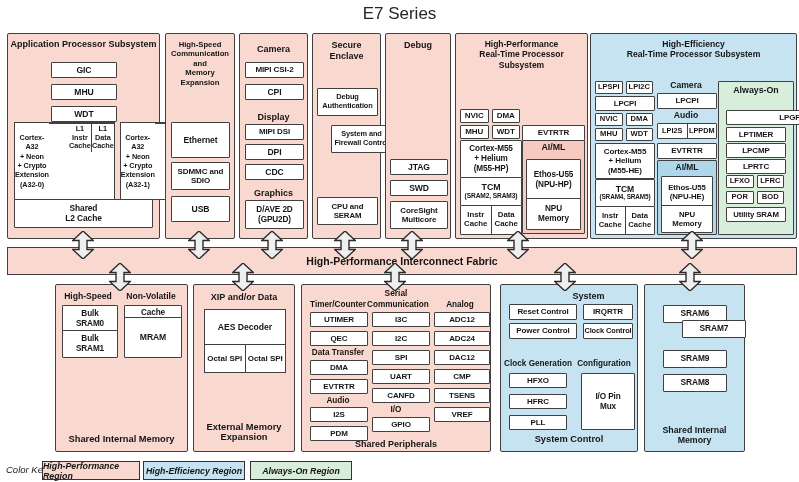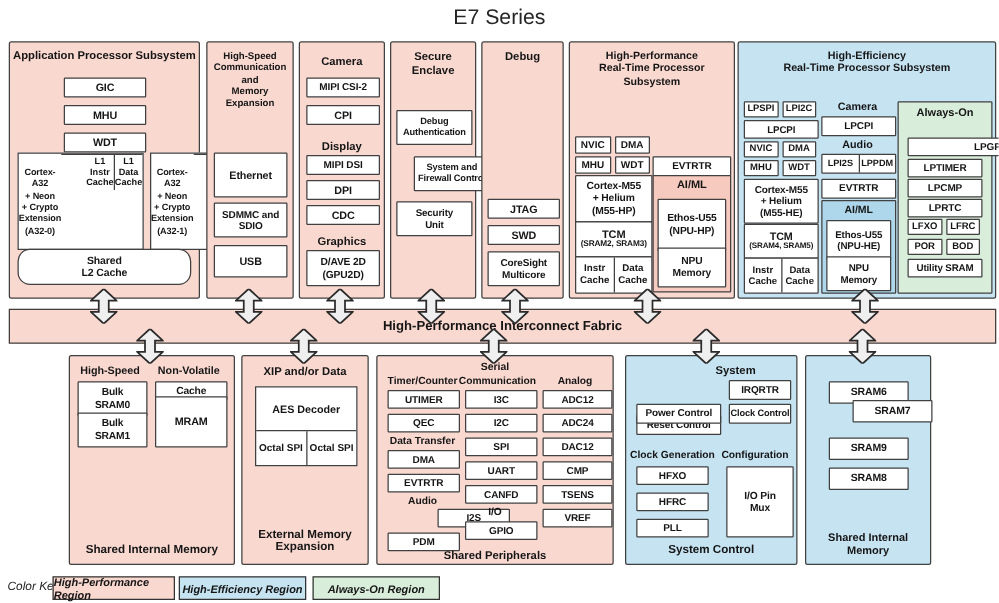--- a/index.html
+++ b/index.html
@@ -79,21 +79,21 @@
 + Crypto Extension
 (A32-1)</div>
         <div class="cluster-cells">
           <div>L1 Instr
 Cache</div>
           <div>L1 Data
 Cache</div>
         </div>
       </div>
     </div>
-    <div class="bx" style="left:6px;right:6px;top:165px;height:27px;font-size:8.4px;border-radius:10px;">Shared
+    <div class="bx" style="left:6px;right:6px;top:165px;height:27px;font-size:8.4px;">Shared
 L2 Cache</div>
   </div>
 
   <div class="blk" style="left:165px;top:33px;width:68px;height:204px;">
     <div class="bt" style="top:6px;font-size:7.7px;">High-Speed
 Communication and
 Memory Expansion</div>
     <div class="bx" style="left:5px;width:57px;top:88px;height:34px;">Ethernet</div>
     <div class="bx" style="left:5px;width:57px;top:128px;height:26px;font-size:8px;">SDMMC and
 SDIO</div>
@@ -113,22 +113,22 @@
 (GPU2D)</div>
   </div>
 
   <div class="blk" style="left:312px;top:33px;width:67px;height:204px;">
     <div class="bt" style="top:6px;">Secure
 Enclave</div>
     <div class="bx" style="left:4px;width:59px;top:54px;height:26px;font-size:7.4px;">Debug
 Authentication</div>
     <div class="bx" style="left:18px;width:59px;top:91px;height:26px;font-size:7.4px;">System and
 Firewall Control</div>
-    <div class="bx" style="left:4px;width:59px;top:127px;height:26px;font-size:7.8px;">Security
-Unit</div>
+    <div class="bx" style="left:4px;width:59px;top:163px;height:26px;font-size:7.8px;">CPU and
+SERAM</div>
   </div>
 
   <div class="blk" style="left:385px;top:33px;width:64px;height:204px;">
     <div class="bt" style="top:6px;">Debug</div>
     <div class="bx" style="left:4px;width:56px;top:125px;height:14px;">JTAG</div>
     <div class="bx" style="left:4px;width:56px;top:146px;height:14px;">SWD</div>
     <div class="bx" style="left:4px;width:56px;top:167px;height:26px;font-size:8px;">CoreSight
 Multicore</div>
   </div>
 
@@ -263,21 +263,21 @@
   <div class="blk" style="left:301px;top:284px;width:188px;height:166px;">
     <div class="hdr" style="left:65px;width:58px;top:4px;font-size:8.4px;">Serial</div>
 
     <div class="hdr" style="left:6px;width:60px;top:15px;font-size:8.2px;">Timer/Counter</div>
     <div class="bx" style="left:8px;width:56px;top:27px;height:13px;font-size:8px;">UTIMER</div>
     <div class="bx" style="left:8px;width:56px;top:46px;height:13px;font-size:8px;">QEC</div>
     <div class="hdr" style="left:6px;width:60px;top:63px;font-size:8.2px;">Data Transfer</div>
     <div class="bx" style="left:8px;width:56px;top:75px;height:13px;font-size:8px;">DMA</div>
     <div class="bx" style="left:8px;width:56px;top:94px;height:13px;font-size:8px;">EVTRTR</div>
     <div class="hdr" style="left:6px;width:60px;top:111px;font-size:8.2px;">Audio</div>
-    <div class="bx" style="left:8px;width:56px;top:122px;height:13px;font-size:8px;margin-left:40px;">I2S</div>
+    <div class="bx" style="left:8px;width:56px;top:122px;height:13px;font-size:8px;">I2S</div>
     <div class="bx" style="left:8px;width:56px;top:141px;height:13px;font-size:8px;">PDM</div>
 
     <div class="hdr" style="left:65px;width:58px;top:15px;font-size:8.2px;">Communication</div>
     <div class="bx" style="left:70px;width:56px;top:27px;height:13px;font-size:8px;">I3C</div>
     <div class="bx" style="left:70px;width:56px;top:46px;height:13px;font-size:8px;">I2C</div>
     <div class="bx" style="left:70px;width:56px;top:65px;height:13px;font-size:8px;">SPI</div>
     <div class="bx" style="left:70px;width:56px;top:84px;height:13px;font-size:8px;">UART</div>
     <div class="bx" style="left:70px;width:56px;top:103px;height:13px;font-size:8px;">CANFD</div>
     <div class="hdr" style="left:65px;width:58px;top:120px;font-size:8.2px;">I/O</div>
     <div class="bx" style="left:70px;width:56px;top:132px;height:13px;font-size:8px;">GPIO</div>
@@ -287,21 +287,21 @@
     <div class="bx" style="left:132px;width:54px;top:46px;height:13px;font-size:8px;">ADC24</div>
     <div class="bx" style="left:132px;width:54px;top:65px;height:13px;font-size:8px;">DAC12</div>
     <div class="bx" style="left:132px;width:54px;top:84px;height:13px;font-size:8px;">CMP</div>
     <div class="bx" style="left:132px;width:54px;top:103px;height:13px;font-size:8px;">TSENS</div>
     <div class="bx" style="left:132px;width:54px;top:122px;height:13px;font-size:8px;">VREF</div>
     <div class="lbl" style="bottom:2px;font-size:9px;">Shared Peripherals</div>
   </div>
 
   <div class="blk blue" style="left:500px;top:284px;width:136px;height:166px;">
     <div class="bt" style="top:6px;padding-left:39px;">System</div>
-    <div class="bx" style="left:8px;width:66px;top:19px;height:14px;font-size:8px;margin-top:28px;">Reset Control</div>
+    <div class="bx" style="left:8px;width:66px;top:19px;height:14px;font-size:8px;">Reset Control</div>
     <div class="bx" style="left:82px;width:48px;top:19px;height:14px;font-size:8px;">IRQRTR</div>
     <div class="bx" style="left:8px;width:66px;top:38px;height:14px;font-size:8px;">Power Control</div>
     <div class="bx" style="left:82px;width:48px;top:38px;height:14px;font-size:7.4px;">Clock Control</div>
     <div class="hdr" style="left:0px;width:74px;top:74px;font-size:8.2px;">Clock Generation</div>
     <div class="hdr" style="left:72px;width:62px;top:74px;font-size:8.2px;">Configuration</div>
     <div class="bx" style="left:8px;width:56px;top:88px;height:13px;font-size:8px;">HFXO</div>
     <div class="bx" style="left:8px;width:56px;top:109px;height:13px;font-size:8px;">HFRC</div>
     <div class="bx" style="left:8px;width:56px;top:130px;height:13px;font-size:8px;">PLL</div>
     <div class="bx" style="left:80px;width:52px;top:88px;height:55px;font-size:8.2px;">I/O Pin
 Mux</div>

